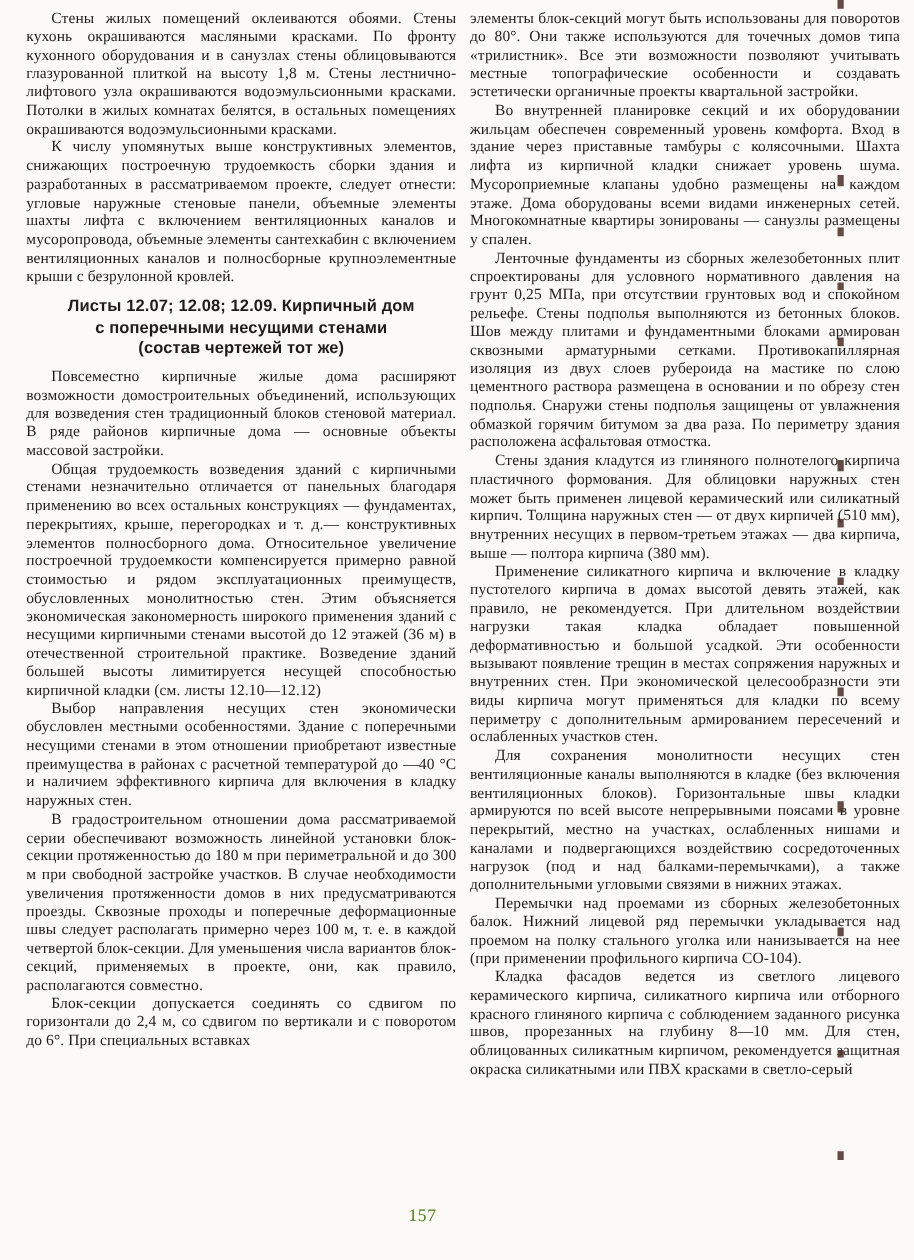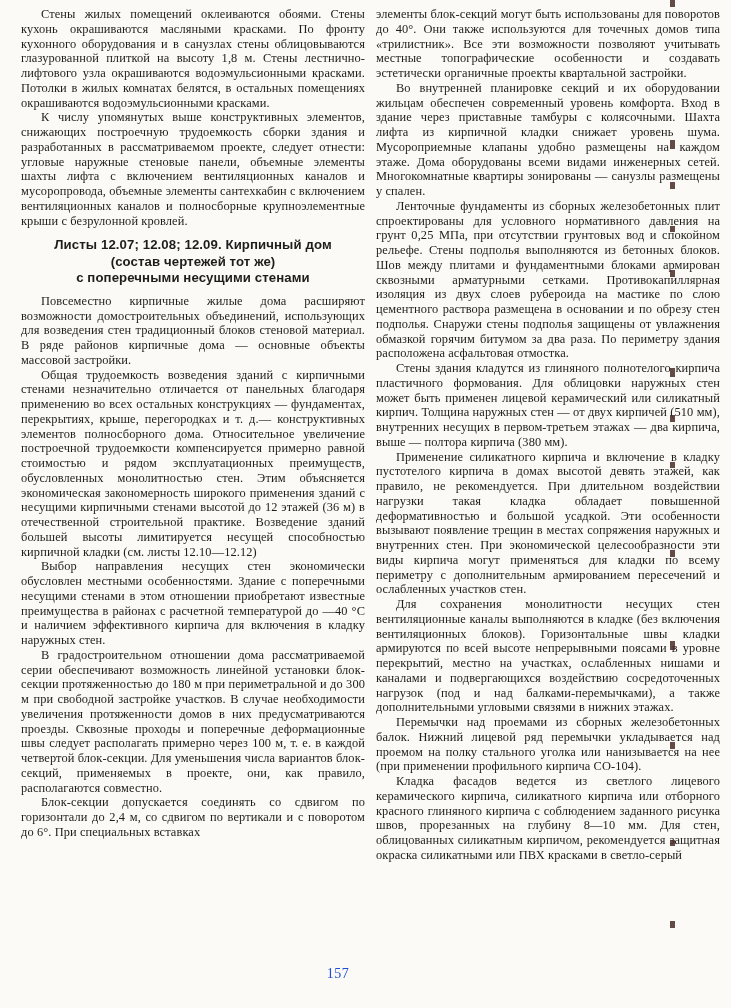--- a/index.html
+++ b/index.html
@@ -44,21 +44,21 @@
     text-align:center;
   }
   .heading span{display:block;}
   .page-number{
     position:absolute;
     left:0;right:0;
     top:966px;
     text-align:center;
     font-size:14px;
     letter-spacing:.5px;
-    color:#1d4ed8;
+    color:#4d7c0f;
   }
   
   .artifact{
     position:absolute;
     right:1px;
     width:5px;height:7px;
     background:#4a2c26;
     opacity:.85;
   }
   .artifact:nth-of-type(1){top:88px;}
@@ -80,32 +80,32 @@
 
 <div class="page">
 
   <div class="columns">
 
     <div class="col">
       <p>Стены жилых помещений оклеиваются обоями. Стены кухонь окрашиваются масляными красками. По фронту кухонного оборудования и в санузлах стены облицовываются глазурованной плиткой на высоту 1,8 м. Стены лестнично-лифтового узла окрашиваются водоэмульсионными красками. Потолки в жилых комнатах белятся, в остальных помещениях окрашиваются водоэмульсионными красками.</p>
       <p>К числу упомянутых выше конструктивных элементов, снижающих построечную трудоемкость сборки здания и разработанных в рассматриваемом проекте, следует отнести: угловые наружные стеновые панели, объемные элементы шахты лифта с включением вентиляционных каналов и мусоропровода, объемные элементы сантехкабин с включением вентиляционных каналов и полносборные крупноэлементные крыши с безрулонной кровлей.</p>
       <div class="heading">
         <span>Листы 12.07; 12.08; 12.09. Кирпичный дом</span>
+        <span>с поперечными несущими стенами</span>
         <span>(состав чертежей тот же)</span>
-        <span>с поперечными несущими стенами</span>
       </div>
       <p>Повсеместно кирпичные жилые дома расширяют возможности домостроительных объединений, использующих для возведения стен традиционный блоков стеновой материал. В ряде районов кирпичные дома — основные объекты массовой застройки.</p>
       <p>Общая трудоемкость возведения зданий с кирпичными стенами незначительно отличается от панельных благодаря применению во всех остальных конструкциях — фундаментах, перекрытиях, крыше, перегородках и т. д.— конструктивных элементов полносборного дома. Относительное увеличение построечной трудоемкости компенсируется примерно равной стоимостью и рядом эксплуатационных преимуществ, обусловленных монолитностью стен. Этим объясняется экономическая закономерность широкого применения зданий с несущими кирпичными стенами высотой до 12 этажей (36 м) в отечественной строительной практике. Возведение зданий большей высоты лимитируется несущей способностью кирпичной кладки (см. листы 12.10—12.12)</p>
       <p>Выбор направления несущих стен экономически обусловлен местными особенностями. Здание с поперечными несущими стенами в этом отношении приобретают известные преимущества в районах с расчетной температурой до —40 °С и наличием эффективного кирпича для включения в кладку наружных стен.</p>
       <p>В градостроительном отношении дома рассматриваемой серии обеспечивают возможность линейной установки блок-секции протяженностью до 180 м при периметральной и до 300 м при свободной застройке участков. В случае необходимости увеличения протяженности домов в них предусматриваются проезды. Сквозные проходы и поперечные деформационные швы следует располагать примерно через 100 м, т. е. в каждой четвертой блок-секции. Для уменьшения числа вариантов блок-секций, применяемых в проекте, они, как правило, располагаются совместно.</p>
       <p>Блок-секции допускается соединять со сдвигом по горизонтали до 2,4 м, со сдвигом по вертикали и с поворотом до 6°. При специальных вставках</p>
     </div>
 
     <div class="col">
-      <p class="noindent">элементы блок-секций могут быть использованы для поворотов до 40°. Они также используются для точечных домов типа «трилистник». Все эти возможности позволяют учитывать местные топографические особенности и создавать эстетически органичные проекты квартальной застройки.</p>
+      <p class="noindent">элементы блок-секций могут быть использованы для поворотов до 80°. Они также используются для точечных домов типа «трилистник». Все эти возможности позволяют учитывать местные топографические особенности и создавать эстетически органичные проекты квартальной застройки.</p>
       <p>Во внутренней планировке секций и их оборудовании жильцам обеспечен современный уровень комфорта. Вход в здание через приставные тамбуры с колясочными. Шахта лифта из кирпичной кладки снижает уровень шума. Мусороприемные клапаны удобно размещены на каждом этаже. Дома оборудованы всеми видами инженерных сетей. Многокомнатные квартиры зонированы — санузлы размещены у спален.</p>
       <p>Ленточные фундаменты из сборных железобетонных плит спроектированы для условного нормативного давления на грунт 0,25 МПа, при отсутствии грунтовых вод и спокойном рельефе. Стены подполья выполняются из бетонных блоков. Шов между плитами и фундаментными блоками армирован сквозными арматурными сетками. Противокапиллярная изоляция из двух слоев рубероида на мастике по слою цементного раствора размещена в основании и по обрезу стен подполья. Снаружи стены подполья защищены от увлажнения обмазкой горячим битумом за два раза. По периметру здания расположена асфальтовая отмостка.</p>
       <p>Стены здания кладутся из глиняного полнотелого кирпича пластичного формования. Для облицовки наружных стен может быть применен лицевой керамический или силикатный кирпич. Толщина наружных стен — от двух кирпичей (510 мм), внутренних несущих в первом-третьем этажах — два кирпича, выше — полтора кирпича (380 мм).</p>
       <p>Применение силикатного кирпича и включение в кладку пустотелого кирпича в домах высотой девять этажей, как правило, не рекомендуется. При длительном воздействии нагрузки такая кладка обладает повышенной деформативностью и большой усадкой. Эти особенности вызывают появление трещин в местах сопряжения наружных и внутренних стен. При экономической целесообразности эти виды кирпича могут применяться для кладки по всему периметру с дополнительным армированием пересечений и ослабленных участков стен.</p>
       <p>Для сохранения монолитности несущих стен вентиляционные каналы выполняются в кладке (без включения вентиляционных блоков). Горизонтальные швы кладки армируются по всей высоте непрерывными поясами в уровне перекрытий, местно на участках, ослабленных нишами и каналами и подвергающихся воздействию сосредоточенных нагрузок (под и над балками-перемычками), а также дополнительными угловыми связями в нижних этажах.</p>
       <p>Перемычки над проемами из сборных железобетонных балок. Нижний лицевой ряд перемычки укладывается над проемом на полку стального уголка или нанизывается на нее (при применении профильного кирпича СО-104).</p>
       <p>Кладка фасадов ведется из светлого лицевого керамического кирпича, силикатного кирпича или отборного красного глиняного кирпича с соблюдением заданного рисунка швов, прорезанных на глубину 8—10 мм. Для стен, облицованных силикатным кирпичом, рекомендуется защитная окраска силикатными или ПВХ красками в светло-серый</p>
     </div>
 
   </div>

